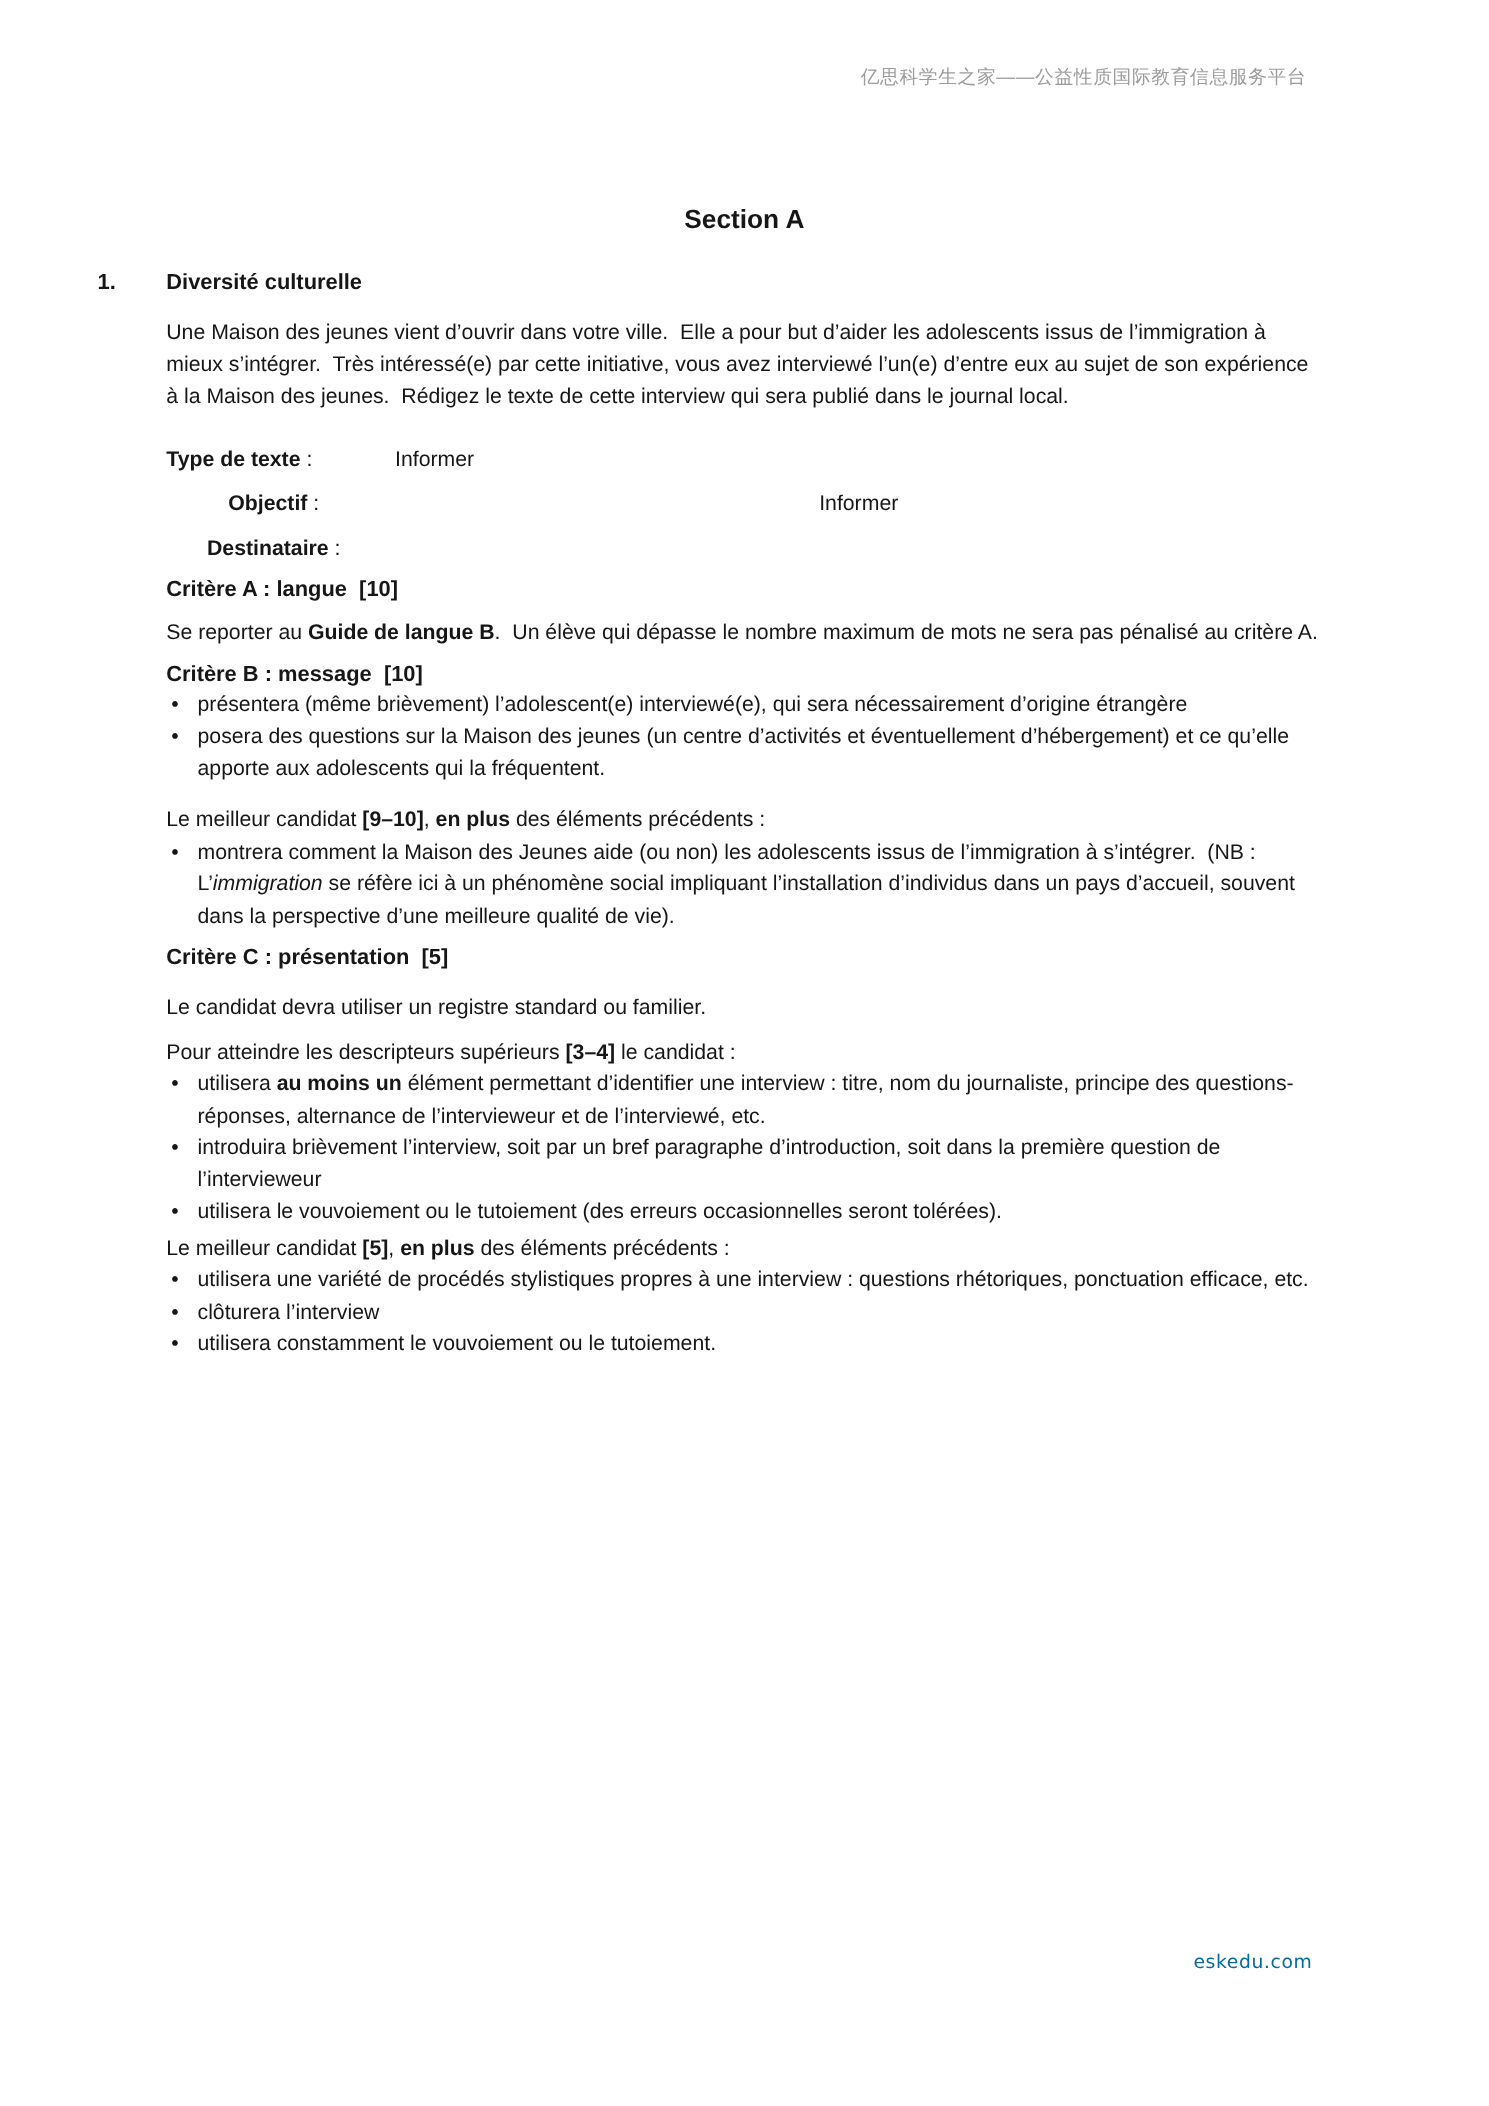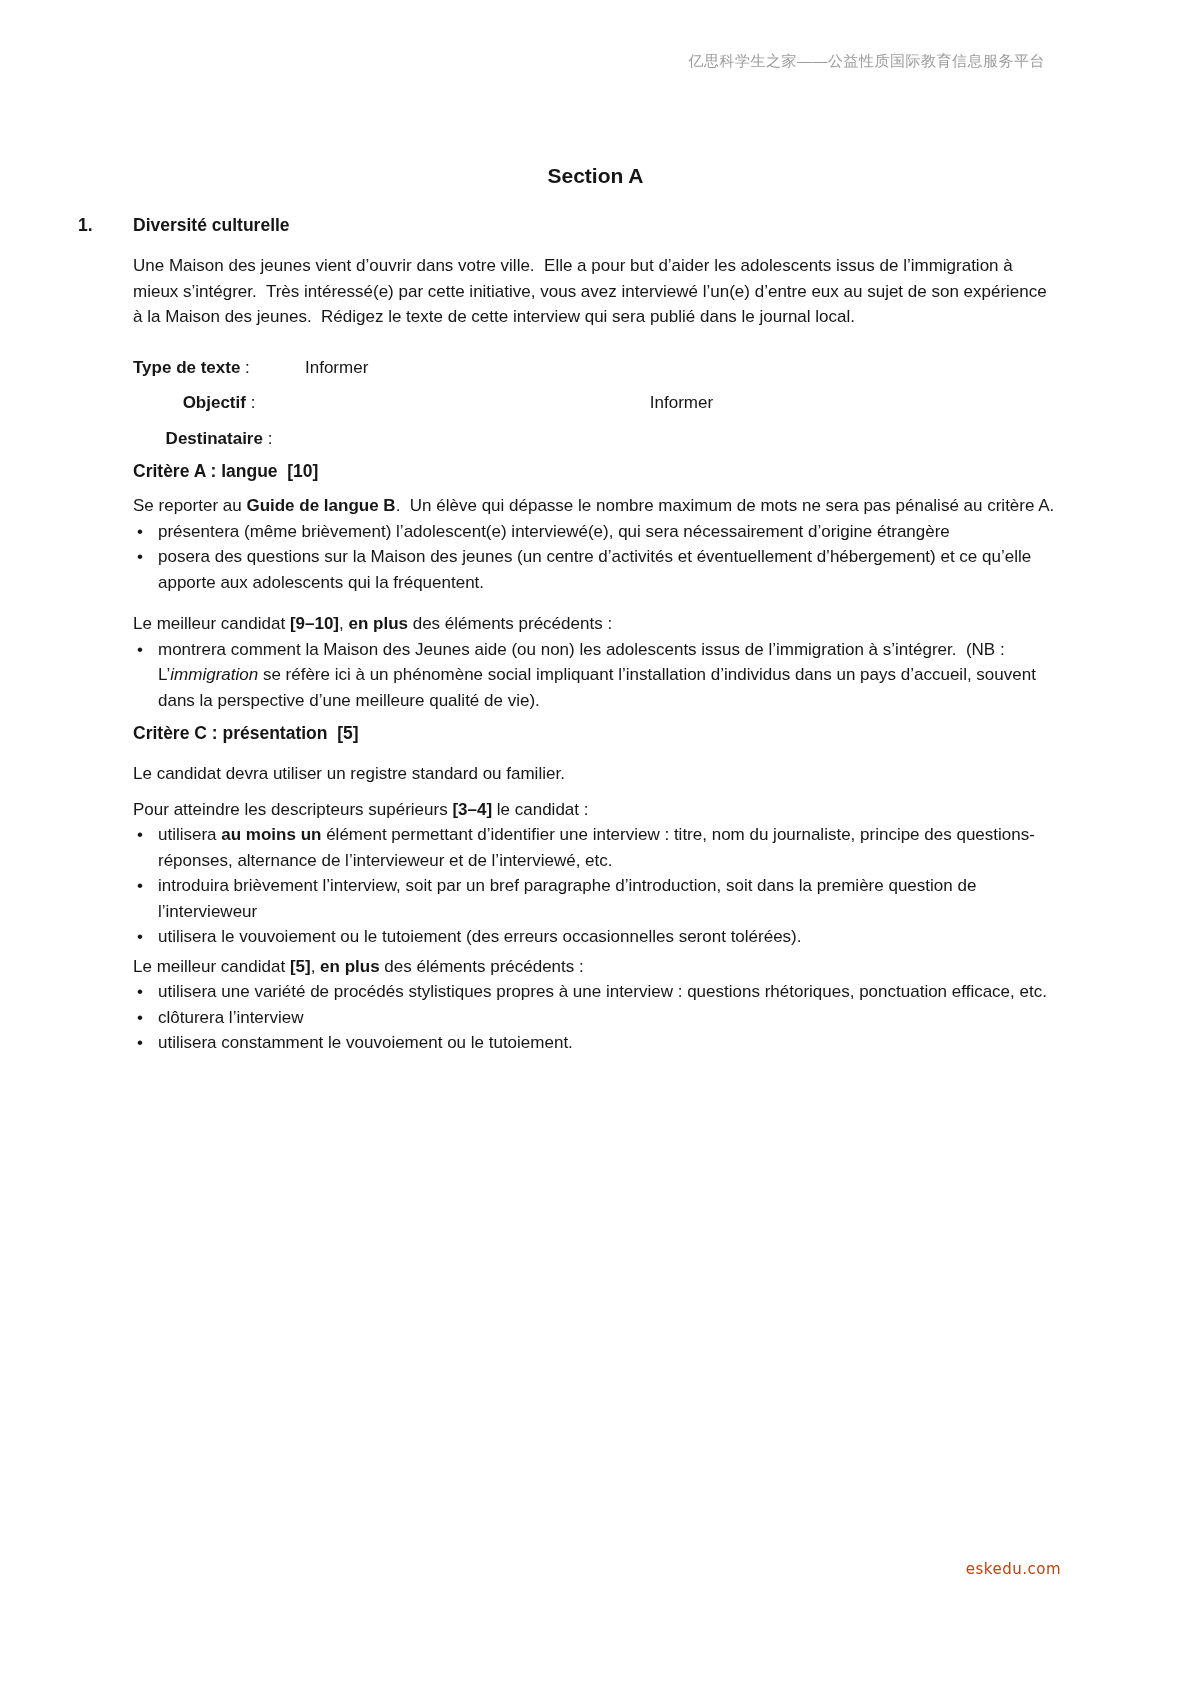--- a/index.html
+++ b/index.html
@@ -40,33 +40,33 @@
   .blk-para { margin-top: 10px; white-space: pre-wrap; }
   .blk-para.mt-lg { margin-top: 16px; }
   .blk-para.mt-sm { margin-top: 4px; }
 
   .blk-h3 {
     margin-top: 8px; font-size: 17.5px; line-height: 24px;
     font-weight: bold; white-space: pre-wrap;
   }
 
   .blk-fields { margin-top: 25px; }
-  .field-row { display: flex; }
+  .field-row { display: flex; gap: 11px; }
   .field-row + .field-row { margin-top: 10px; text-align: center; }
   .field-label { flex: 0 0 172px; white-space: pre-wrap; }
   .field-value { flex: 1; white-space: pre-wrap; }
 
   .blk-bullets { margin-top: 0; }
   .bullet { display: flex; }
   .bullet .dot { flex: 0 0 25px; padding-left: 4px; }
   .bullet .btext { flex: 1; white-space: pre-wrap; }
 
   .watermark {
-    position: absolute; top: 1560px; right: 130px;
-    font-size: 15px; color: #c2410c; letter-spacing: .5px;
+    position: absolute; top: 1560px; right: 141px;
+    font-size: 15px; color: #0369a1; letter-spacing: .5px;
     font-family: "DejaVu Sans", sans-serif;
   }
 </style>
 </head>
 <body>
 
 <div class="page">
   <div class="site-banner">亿思科学生之家——公益性质国际教育信息服务平台</div>
 
   <div class="flow">
@@ -81,20 +81,21 @@
         <div class="field-row">
           <div class="field-label"><span class="b">Objectif</span> :</div>
           <div class="field-value">Informer</div>
         </div>
         <div class="field-row">
           <div class="field-label"><span class="b">Destinataire</span> :</div>
         </div>
       </div>
       <div class="blk-h3">Critère A : langue  [10]</div>
       <p class="blk-para"><span>Se reporter au </span><span class="b">Guide de langue B</span><span>.  Un élève qui dépasse le nombre maximum de mots ne sera pas pénalisé au critère A.</span></p>
+      <div class="blk-h3">Critère B : message  [10]</div>
       <div class="blk-bullets">
         <div class="bullet">
           <span class="dot">•</span>
           <span class="btext"><span>présentera (même brièvement) l’adolescent(e) interviewé(e), qui sera nécessairement d’origine étrangère</span></span>
         </div>
         <div class="bullet">
           <span class="dot">•</span>
           <span class="btext"><span>posera des questions sur la Maison des jeunes (un centre d’activités et éventuellement d’hébergement) et ce qu’elle apporte aux adolescents qui la fréquentent.</span></span>
         </div>
       </div>

